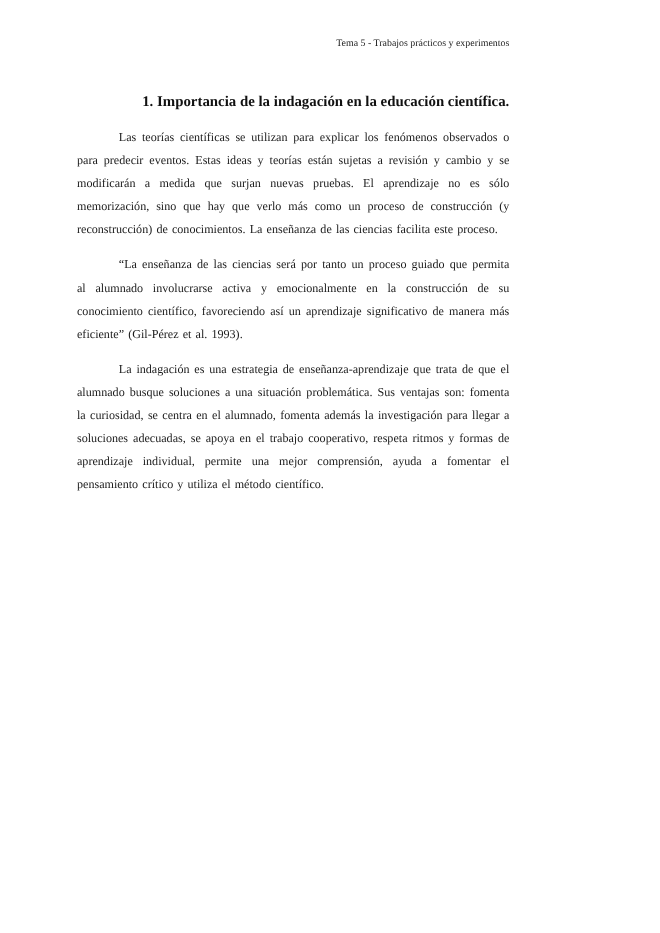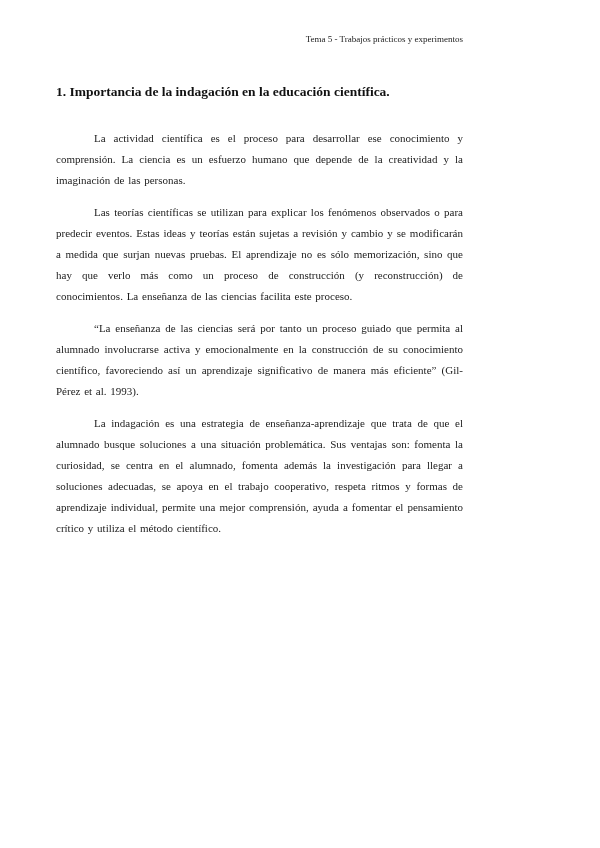--- a/index.html
+++ b/index.html
@@ -9,38 +9,38 @@
     height: 848px;
     background: #ffffff;
   }
 
   .page {
     width: 536px;
     height: 848px;
     background: #ffffff;
     color: #1b1b1b;
     font-family: "Liberation Serif", "DejaVu Serif", serif;
-    padding: 33px 73px 40px 56px;
+    padding: 33px 73px 40px 70px;
     overflow: hidden;
   }
 
   .running-header {
     text-align: right;
     font-size: 9px;
     line-height: 12px;
     color: #1b1b1b;
     margin-bottom: 38px;
   }
 
   .doc-title {
-    text-align: left;
+    text-align: right;
     font-size: 13.5px;
     font-weight: bold;
     line-height: 17px;
-    margin-bottom: 28px;
+    margin-bottom: 15px;
     color: #111111;
   }
 
   .body-text p {
     font-size: 11px;
     line-height: 21px;
     text-align: justify;
     text-indent: 38px;
     margin-bottom: 11px;
     word-spacing: 1px;
@@ -49,19 +49,18 @@
 </head>
 <body>
 
 <div class="page">
 
   <div class="running-header">Tema 5 - Trabajos prácticos y experimentos</div>
 
   <h1 class="doc-title">1. Importancia de la indagación en la educación científica.</h1>
 
   <div class="body-text">
-    <p>La actividad científica es el proceso para desarrollar ese conocimiento y comprensión. La ciencia es un esfuerzo humano que depende de la creatividad y la imaginación de las personas.</p>
     <p>Las teorías científicas se utilizan para explicar los fenómenos observados o para predecir eventos. Estas ideas y teorías están sujetas a revisión y cambio y se modificarán a medida que surjan nuevas pruebas. El aprendizaje no es sólo memorización, sino que hay que verlo más como un proceso de construcción (y reconstrucción) de conocimientos. La enseñanza de las ciencias facilita este proceso.</p>
     <p>“La enseñanza de las ciencias será por tanto un proceso guiado que permita al alumnado involucrarse activa y emocionalmente en la construcción de su conocimiento científico, favoreciendo así un aprendizaje significativo de manera más eficiente” (Gil-Pérez et al. 1993).</p>
     <p>La indagación es una estrategia de enseñanza-aprendizaje que trata de que el alumnado busque soluciones a una situación problemática. Sus ventajas son: fomenta la curiosidad, se centra en el alumnado, fomenta además la investigación para llegar a soluciones adecuadas, se apoya en el trabajo cooperativo, respeta ritmos y formas de aprendizaje individual, permite una mejor comprensión, ayuda a fomentar el pensamiento crítico y utiliza el método científico.</p>
   </div>
 
 </div>
 
 </body></html>

